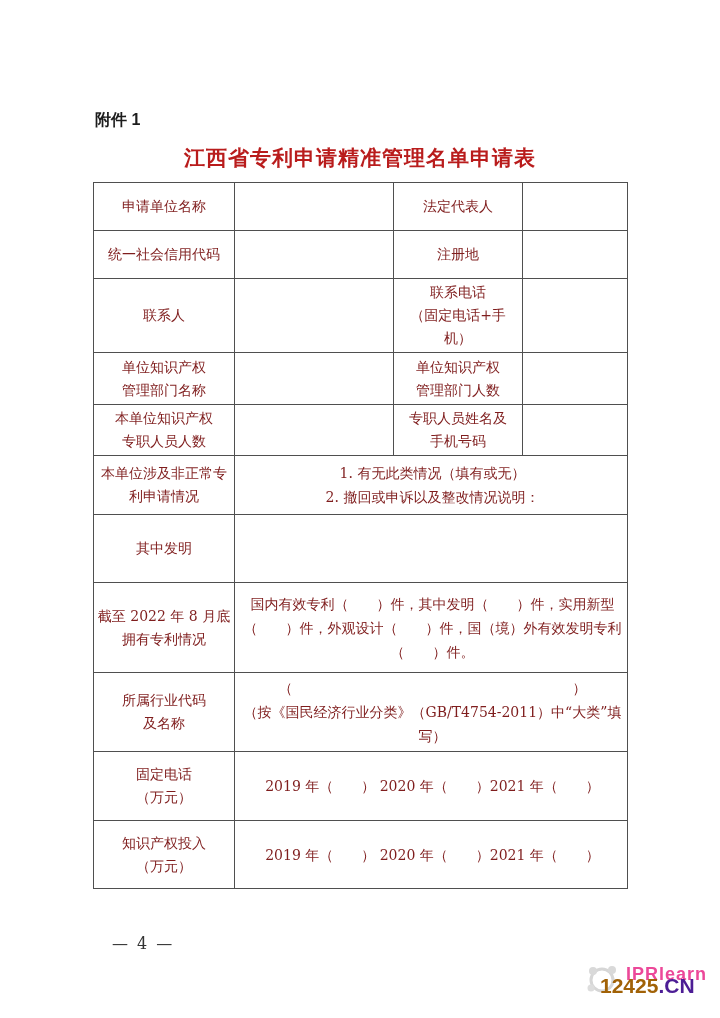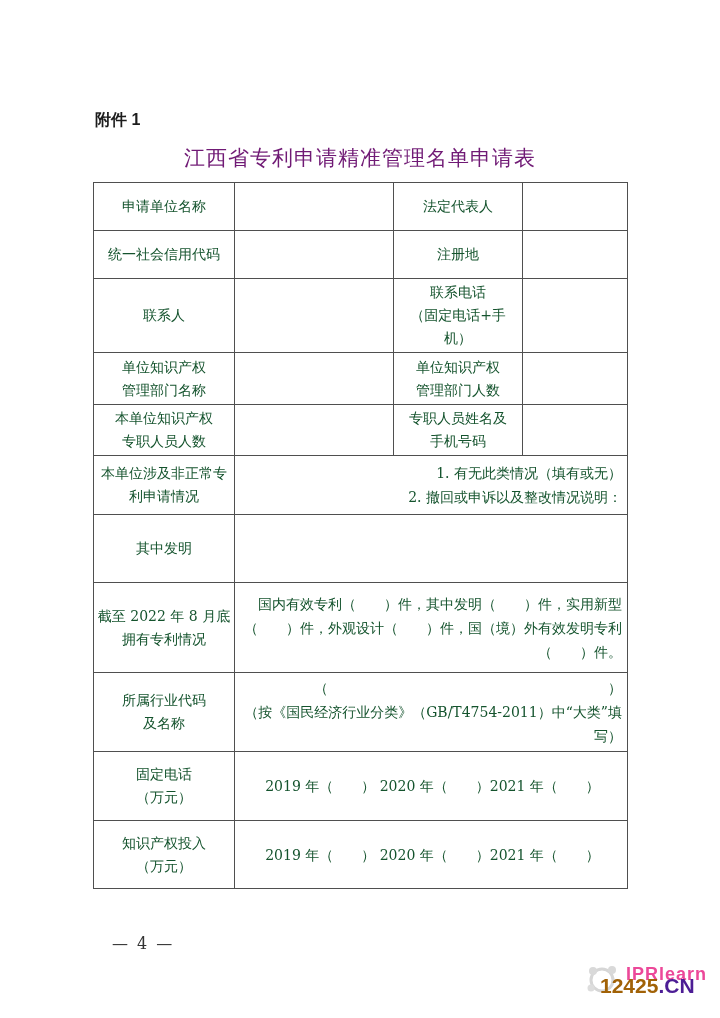--- a/index.html
+++ b/index.html
@@ -13,42 +13,42 @@
     border-radius:22px;
   }
   .attachment {
     position:absolute; left:95px; top:110px;
     font-family:"Liberation Sans","DejaVu Sans",sans-serif;
     font-size:16px; font-weight:600; color:#1c1c1c;
   }
   .doc-title {
     position:absolute; left:0; top:144px; width:720px;
     text-align:center;
-    font-size:21px; font-weight:normal; letter-spacing:1px;
-    color:#701a75;
+    font-size:21px; font-weight:bold; letter-spacing:1px;
+    color:#b91c1c;
   }
   table.form {
     position:absolute; left:93px; top:182px;
     width:534px;
     border-collapse:collapse; table-layout:fixed;
   }
   table.form td {
     border:1px solid #4f4f4f;
     font-size:14px;
-    color:#14532d;
+    color:#7f1d1d;
     white-space:pre-line;
     overflow:hidden;
   }
   td.lbl {
     text-align:center; vertical-align:middle;
     line-height:23px; padding:2px 3px;
   }
   td.val { vertical-align:middle; }
   td.content {
-    text-align:right; vertical-align:middle;
+    text-align:center; vertical-align:middle;
     line-height:24px; padding:3px 5px 3px 8px;
   }
   td.content.center { text-align:center; padding-left:8px; }
   .page-number {
     position:absolute; left:112px; top:934px;
     font-size:16px; color:#333333; letter-spacing:2px;
   }
   .watermark {
     position:absolute; right:4px; bottom:12px;
     width:130px; height:42px;

